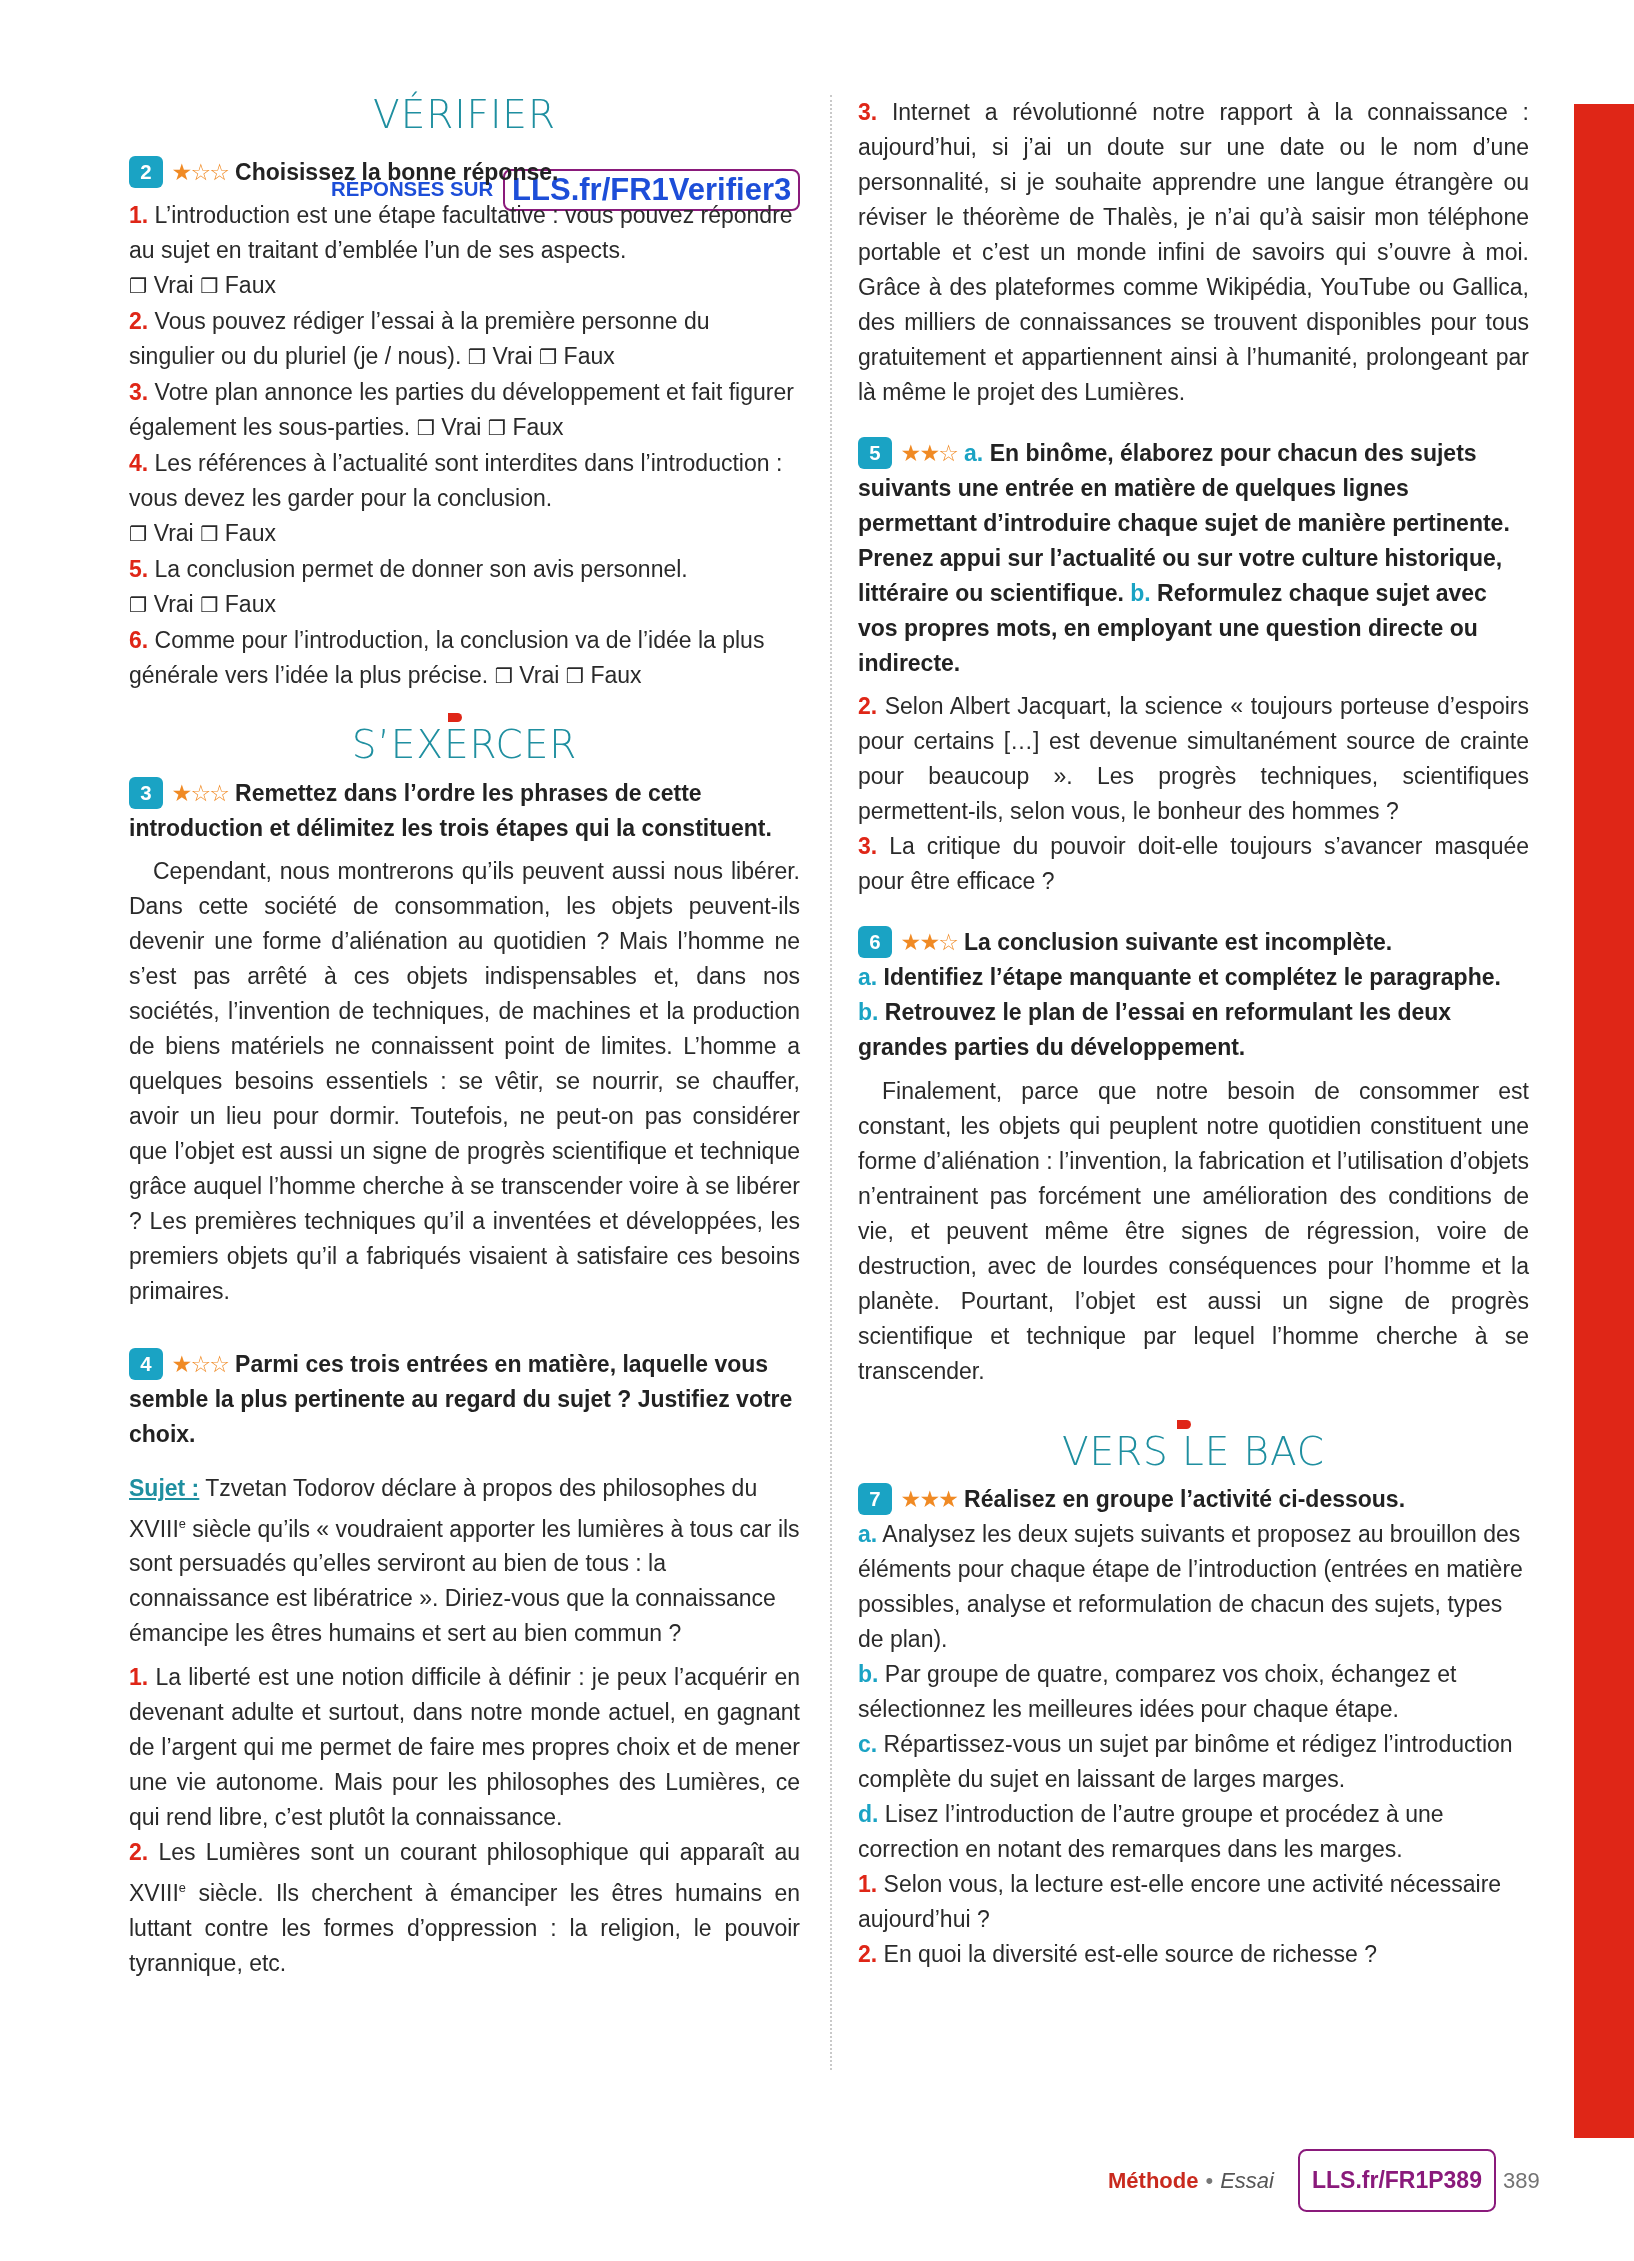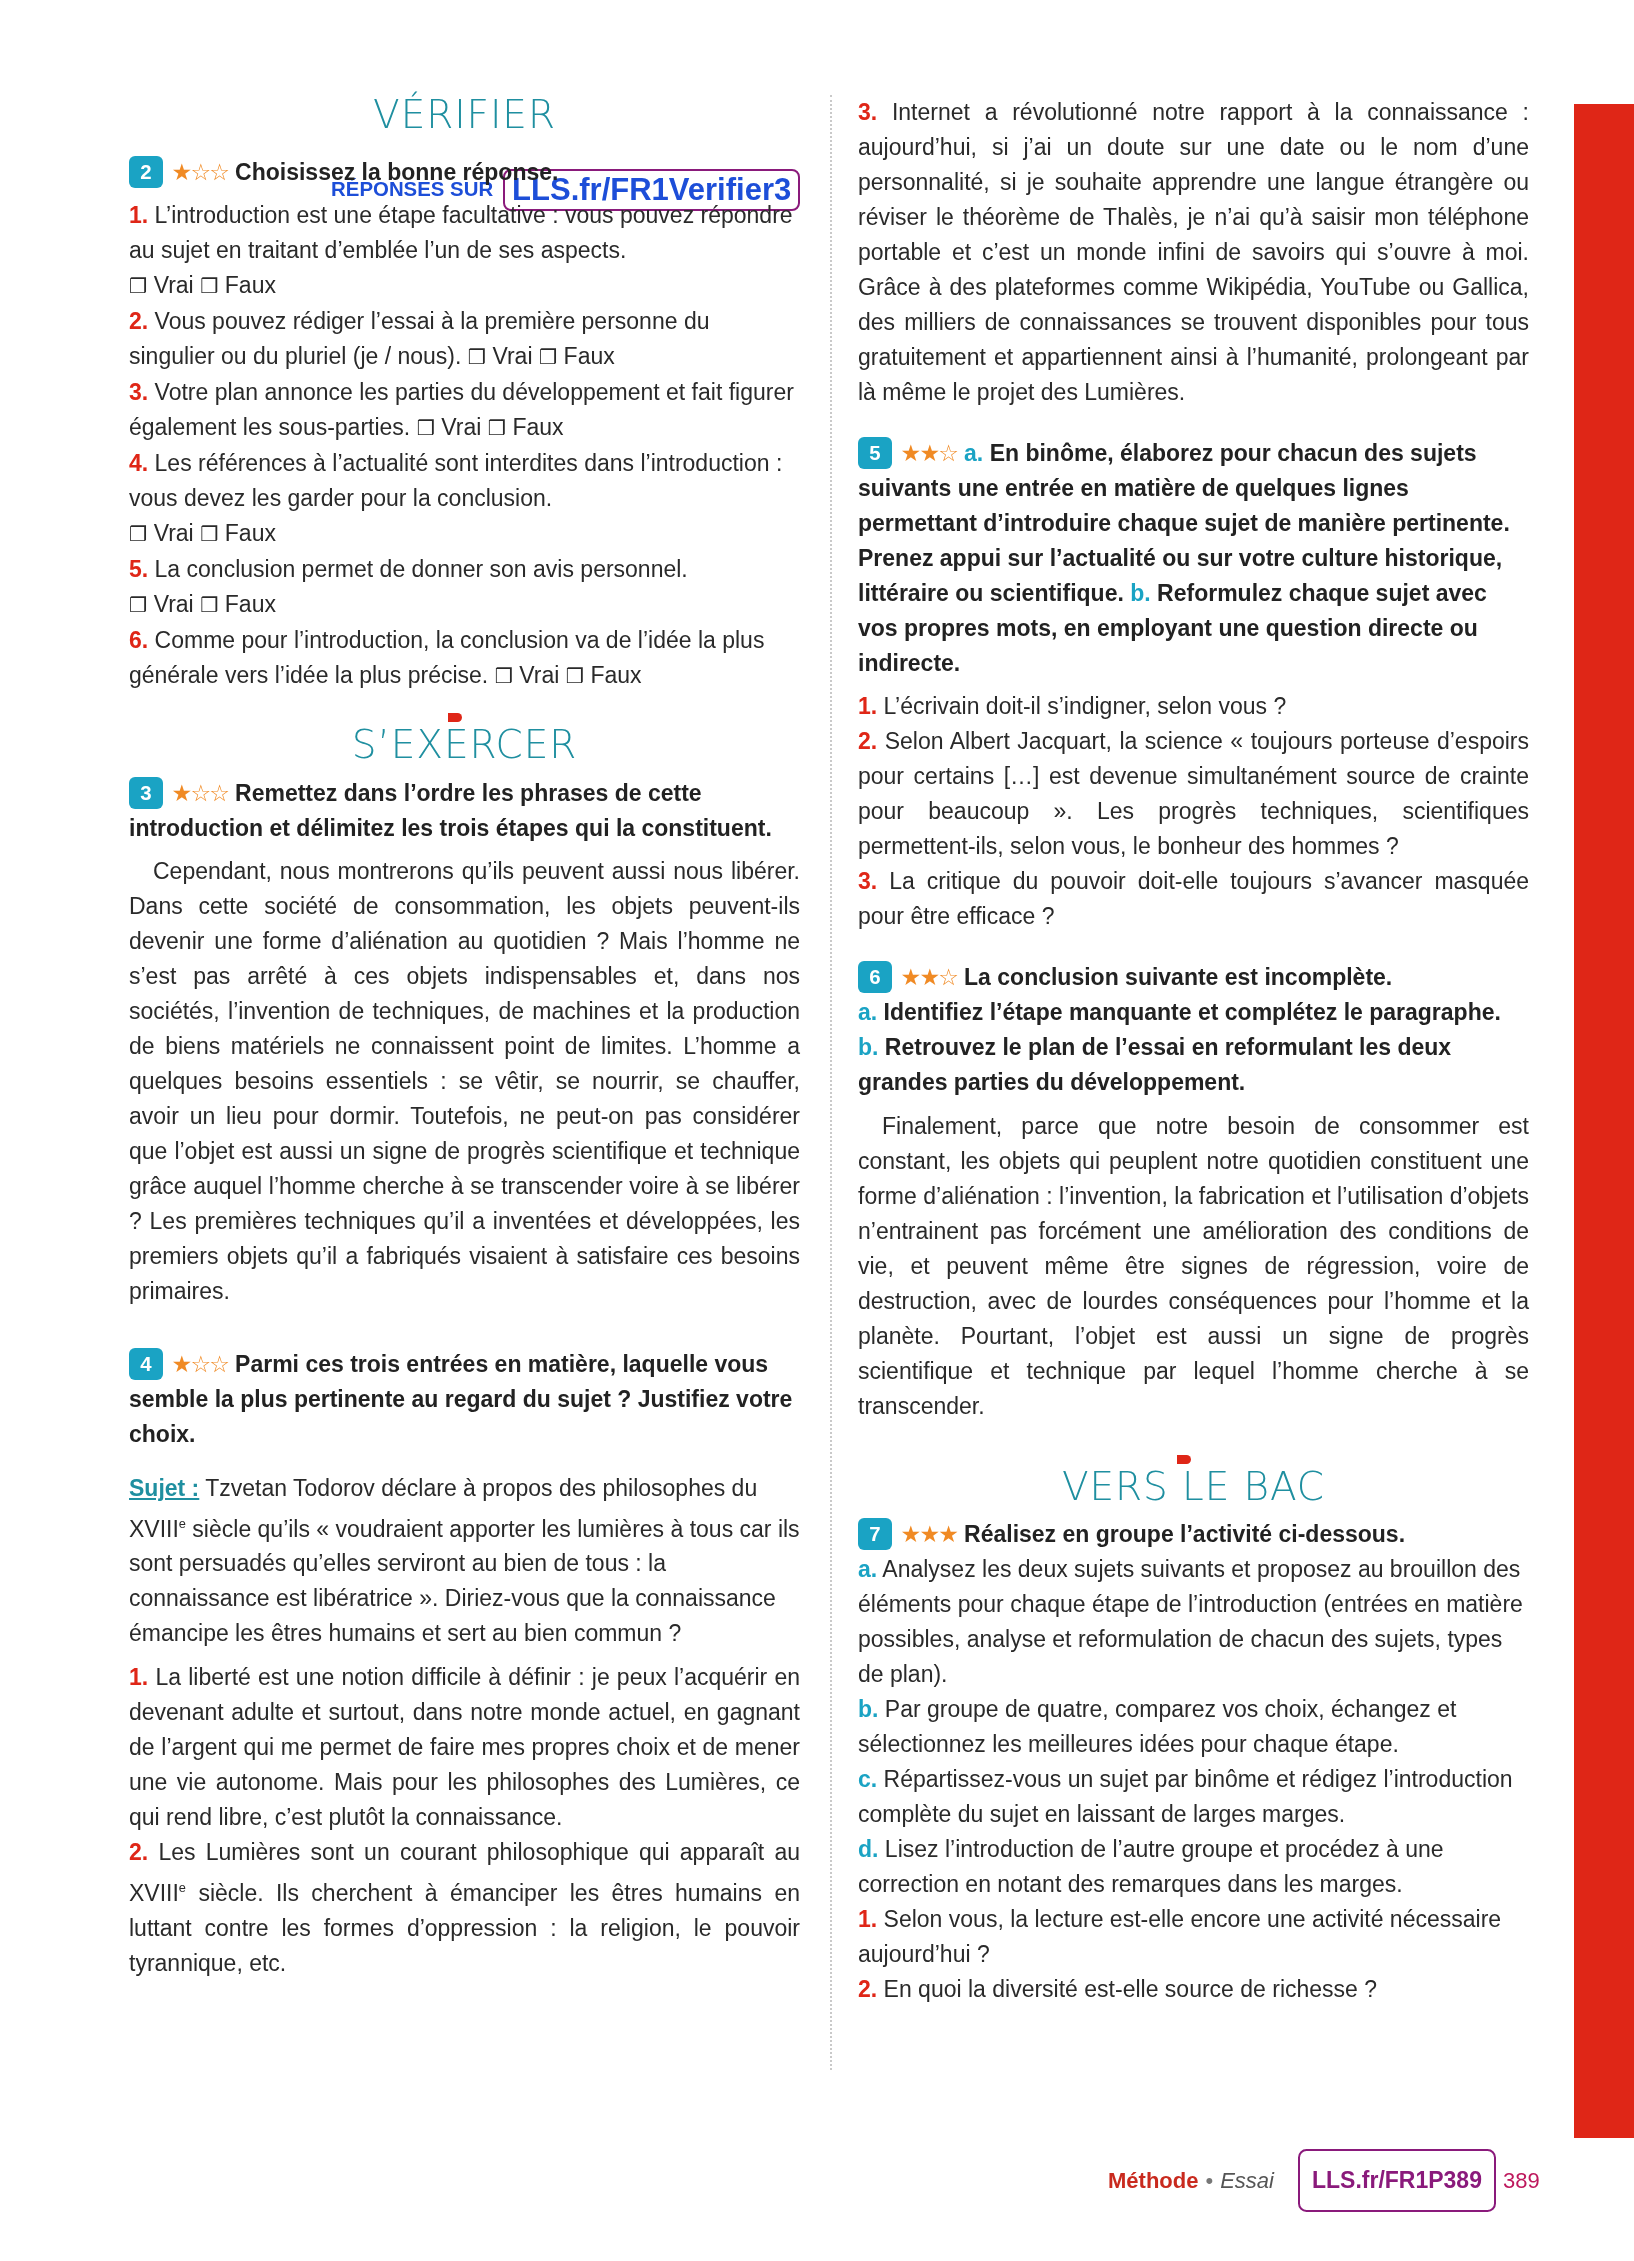--- a/index.html
+++ b/index.html
@@ -34,21 +34,21 @@
   .gap-m { height:19px; }
   .gap-l { height:31px; }
   .sujet-label { color:#1f8fa0; font-weight:bold; text-decoration:underline; }
   sup { font-size:12.8px; }
 
   .footer { position:absolute; left:1108px; top:2149px; display:flex; align-items:center; gap:7px; font-size:22px; }
   .footer-methode { color:#c92a1e; font-weight:bold; }
   .footer-dot { color:#777; }
   .footer-essai { color:#555; font-style:italic; }
   .footer-link { color:#8a1a7b; font-weight:bold; font-size:23px; border:2.1px solid #8a1a7b; border-radius:8.5px; padding:16px 12px; margin-left:17px; }
-  .footer-page { color:#be185d; }
+  .footer-page { color:#737373; }
 </style>
 </head>
 <body>
 
 <div class="side-bar"></div>
 <div class="divider"></div>
 
 <div class="col col-left">
 
   <div class="section-head">
@@ -148,24 +148,20 @@
   <div class="gap-m"></div>
 
   <div>
     <div class="ex-head">
       <span class="badge">5</span><span class="stars">★★☆</span><span class="sub">a.</span>
       <span>En binôme, élaborez pour chacun des sujets suivants une entrée en matière de quelques lignes permettant d’introduire chaque sujet de manière pertinente. Prenez appui sur l’actualité ou sur votre culture historique, littéraire ou scientifique.</span>
       <span class="sub">b.</span>
       <span>Reformulez chaque sujet avec vos propres mots, en employant une question directe ou indirecte.</span>
     </div>
     <div class="gap-s"></div>
-    <p class="p">
-      <span class="num">1.</span>
-      <span>L’écrivain doit-il s’indigner, selon vous ?</span>
-    </p>
     <p class="p just">
       <span class="num">2.</span>
       <span>Selon Albert Jacquart, la science « toujours porteuse d’espoirs pour certains […] est devenue simultanément source de crainte pour beaucoup ». Les progrès techniques, scientifiques permettent-ils, selon vous, le bonheur des hommes ?</span>
     </p>
     <p class="p just">
       <span class="num">3.</span>
       <span>La critique du pouvoir doit-elle toujours s’avancer masquée pour être efficace ?</span>
     </p>
   </div>
 

